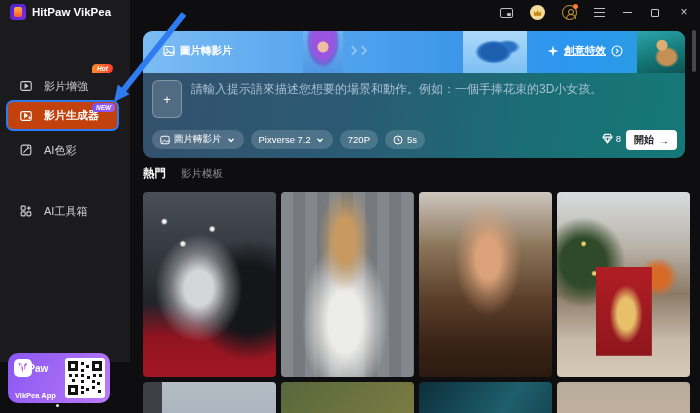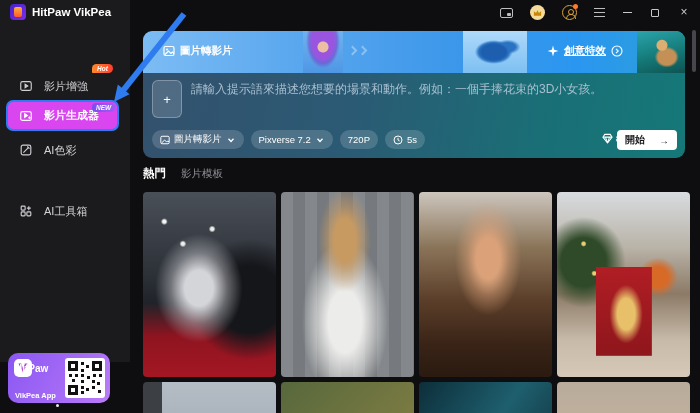--- a/index.html
+++ b/index.html
@@ -30,21 +30,21 @@
   .brand { position:absolute; left:10px; top:4px; display:flex; align-items:center; gap:6px; white-space:nowrap; }
   .brand-logo { width:16px; height:16px; border-radius:4px; background:linear-gradient(135deg,#4a22c8,#7a2ee8);
                 display:flex; align-items:center; justify-content:center; }
   .brand-logo i { display:block; width:8px; height:10px; border-radius:2px; background:linear-gradient(180deg,#ffb03a,#ff5a2c); }
   .brand-title { font-size:11.5px; font-weight:bold; color:#fff; }
 
   .menu-item { position:absolute; left:0; display:flex; align-items:center; gap:11px; height:30px; padding-left:19px;
                width:130px; color:#d2d2d7; font-size:11px; cursor:pointer; }
   .menu-item svg { width:14px; height:14px; flex:none; }
   .mi-0 { top:40px; } .mi-1 { top:71px; } .mi-3 { top:135px; } .mi-4 { top:166px; } .mi-5 { top:196px; }
-  .active-box { position:absolute; left:6px; top:100px; width:113px; height:31px; background:#d946ef;
+  .active-box { position:absolute; left:6px; top:100px; width:113px; height:31px; background:#c2410c;
                 border:2px solid #2e7cf0; border-radius:7px; display:flex; align-items:center; gap:11px;
                 padding-left:11px; color:#fff; font-size:11px; font-weight:bold; cursor:pointer; z-index:6; }
   .active-box svg { width:14px; height:14px; flex:none; }
   .badge-hot { position:absolute; left:92px; top:64px; padding:1px 5px; font-size:6.5px; font-weight:bold; font-style:italic;
                color:#fff; background:linear-gradient(90deg,#ff8a2c,#ff3d2e); border-radius:5px 5px 5px 1px; z-index:7; }
   .badge-new { position:absolute; left:92px; top:103px; padding:1px 4px; font-size:6.5px; font-weight:bold; font-style:italic;
                color:#fff; background:linear-gradient(90deg,#7a4ef0,#a05cf5); border-radius:4px; z-index:8; }
 
   .app-card { position:absolute; left:8px; top:353px; width:102px; height:50px; border-radius:10px;
               background:linear-gradient(120deg,#8a57f2 0%,#a76cf6 60%,#bb7cf8 100%); z-index:6; }
@@ -94,21 +94,21 @@
                   color:#cfe0ec; font-size:12px; font-family:"Liberation Sans",sans-serif; }
   .prompt-input::placeholder { color:#a9c0d1; }
   .pill-row { position:absolute; left:9px; top:57px; display:flex; gap:7px; }
   .pill { display:flex; align-items:center; gap:4px; height:19px; padding:0 8px; border-radius:10px;
           background:rgba(255,255,255,.16); color:#fff; font-size:9.5px; cursor:pointer; white-space:nowrap; }
   .pill svg { width:10px; height:10px; }
   .credits { position:absolute; right:64px; top:60px; display:flex; align-items:center; gap:3px;
              color:#fff; font-size:9.5px; }
   .credits svg { width:11px; height:11px; }
   .start-btn { position:absolute; right:8px; top:57px; height:20px; padding:0 8px; border-radius:4px; background:#fff;
-               display:flex; align-items:center; gap:14px; color:#17171a; font-size:10px; font-weight:bold; cursor:pointer; }
+               display:flex; align-items:center; gap:5px; color:#17171a; font-size:10px; font-weight:bold; cursor:pointer; }
 
   
   .content-tabs { position:absolute; left:143px; top:166px; display:flex; align-items:baseline; gap:15px; z-index:4; }
   .ct-active { font-size:11.5px; font-weight:bold; color:#fff; cursor:pointer; }
   .ct-idle { font-size:10.5px; color:#8f8f96; cursor:pointer; }
 
   
   .grid { position:absolute; left:143px; top:192px; display:grid; grid-template-columns:repeat(4,133px);
           grid-auto-rows:185px; gap:5px; z-index:4; }
   .thumb { border-radius:4px; overflow:hidden; cursor:pointer; }

